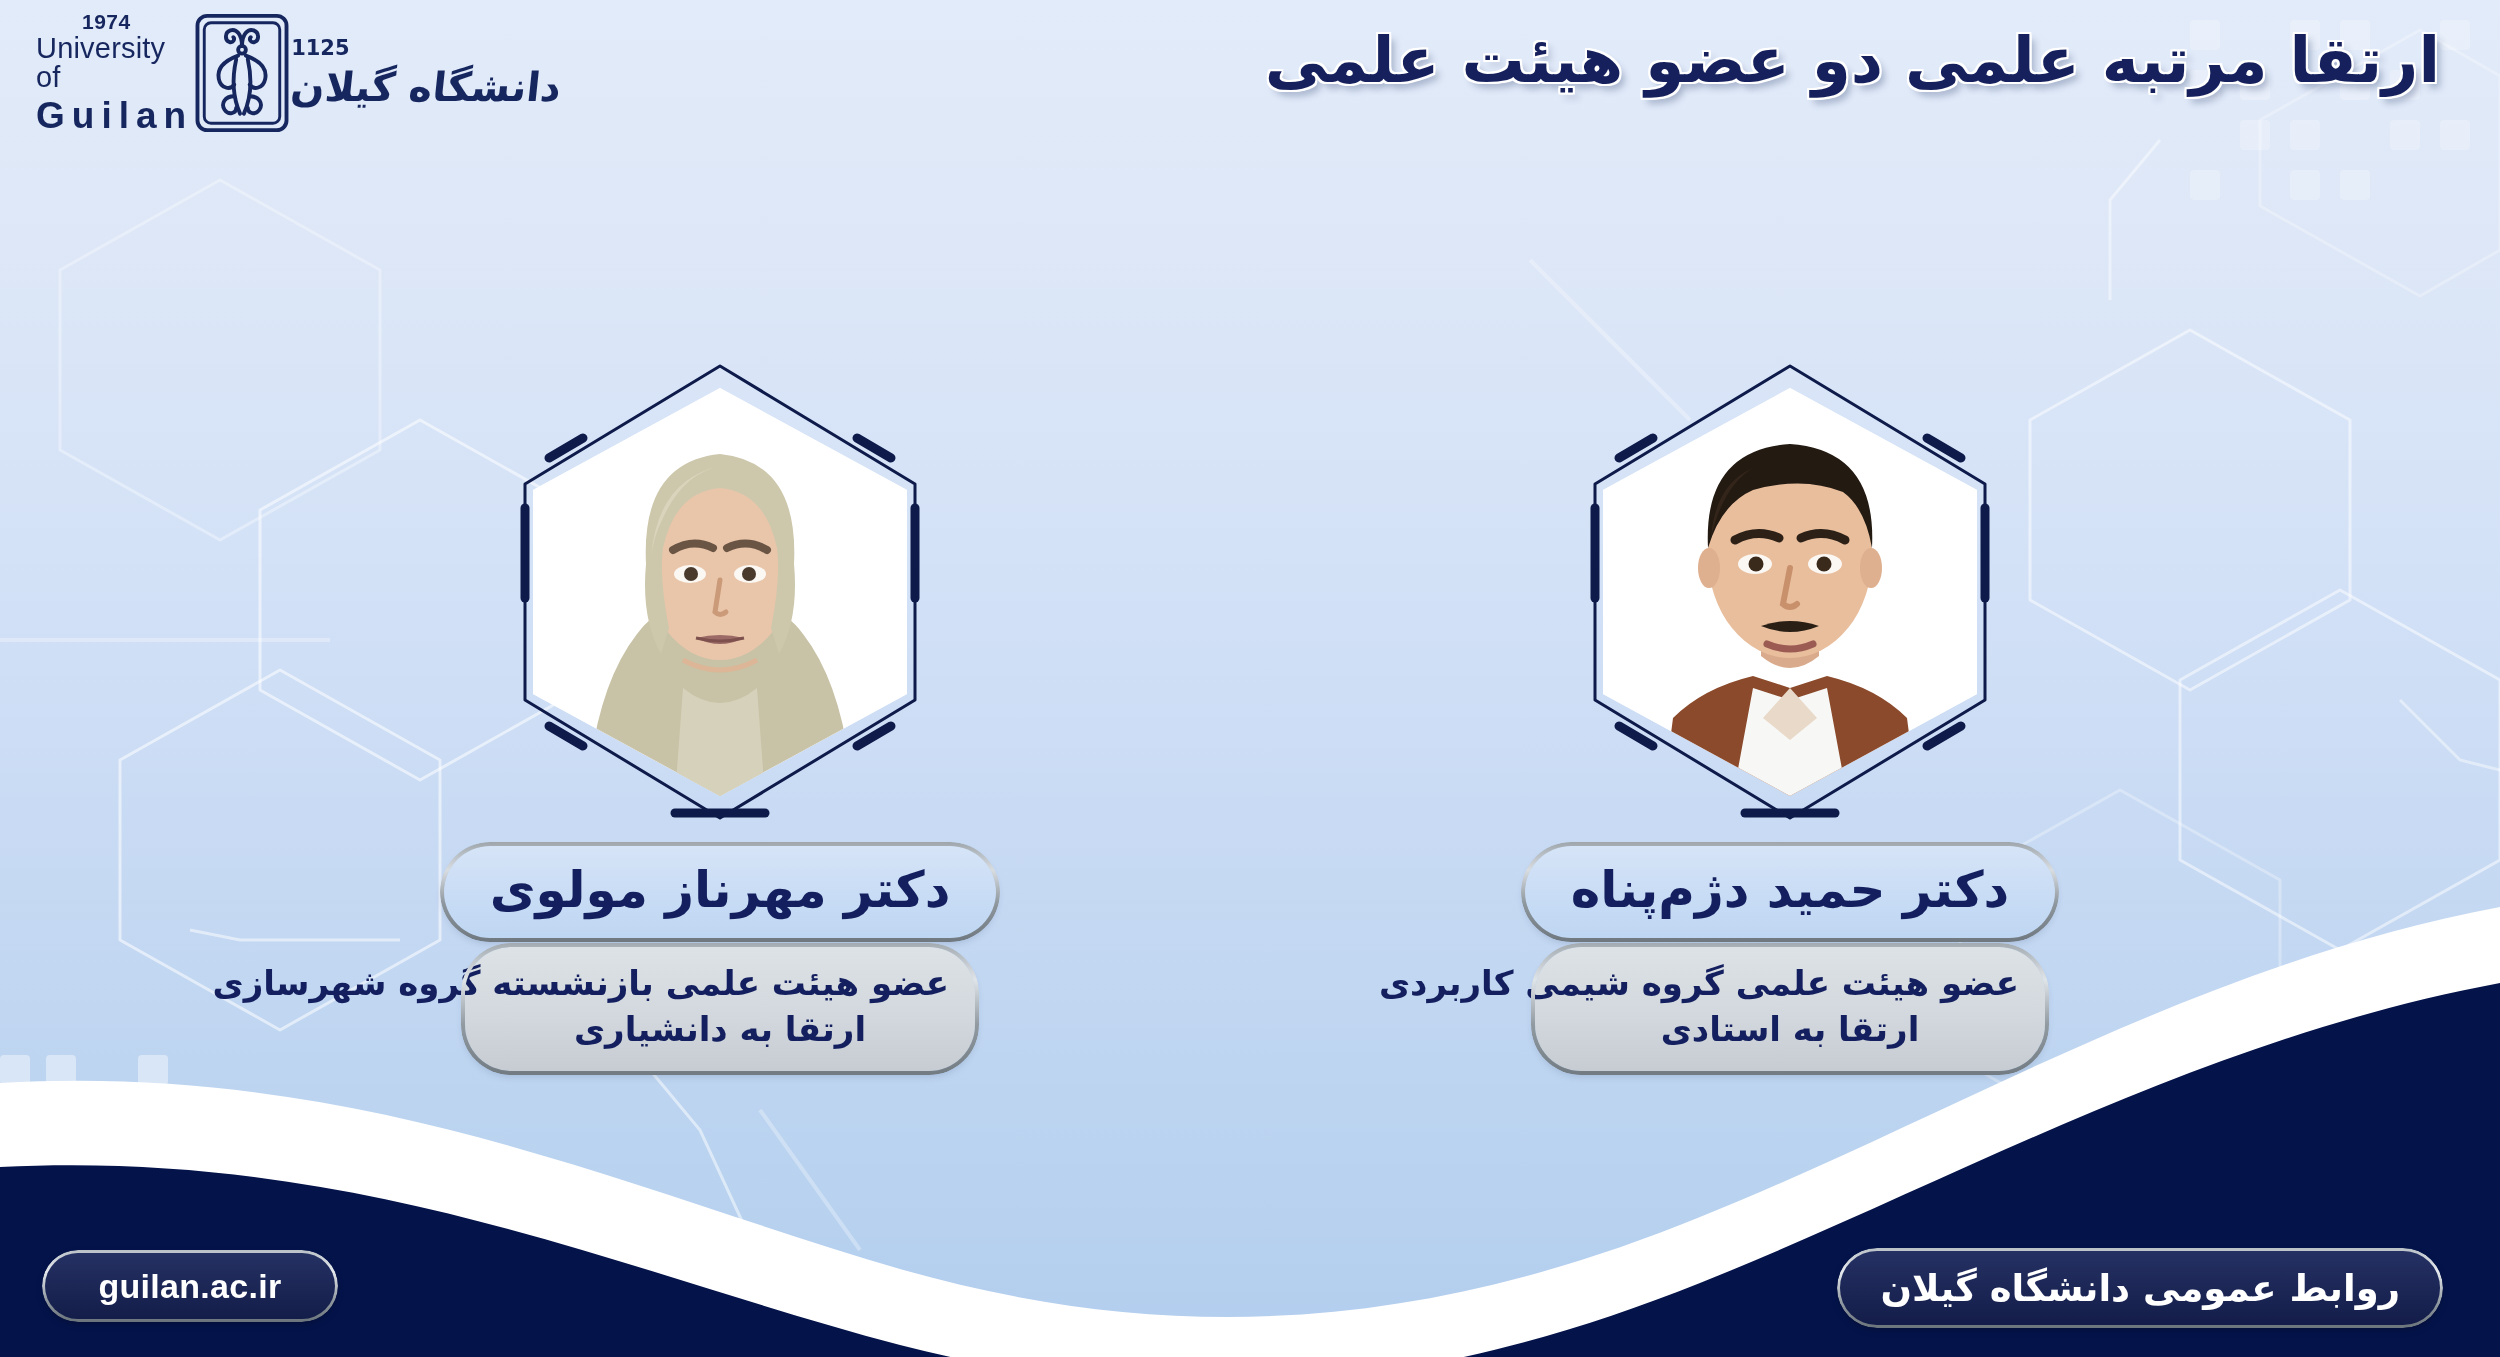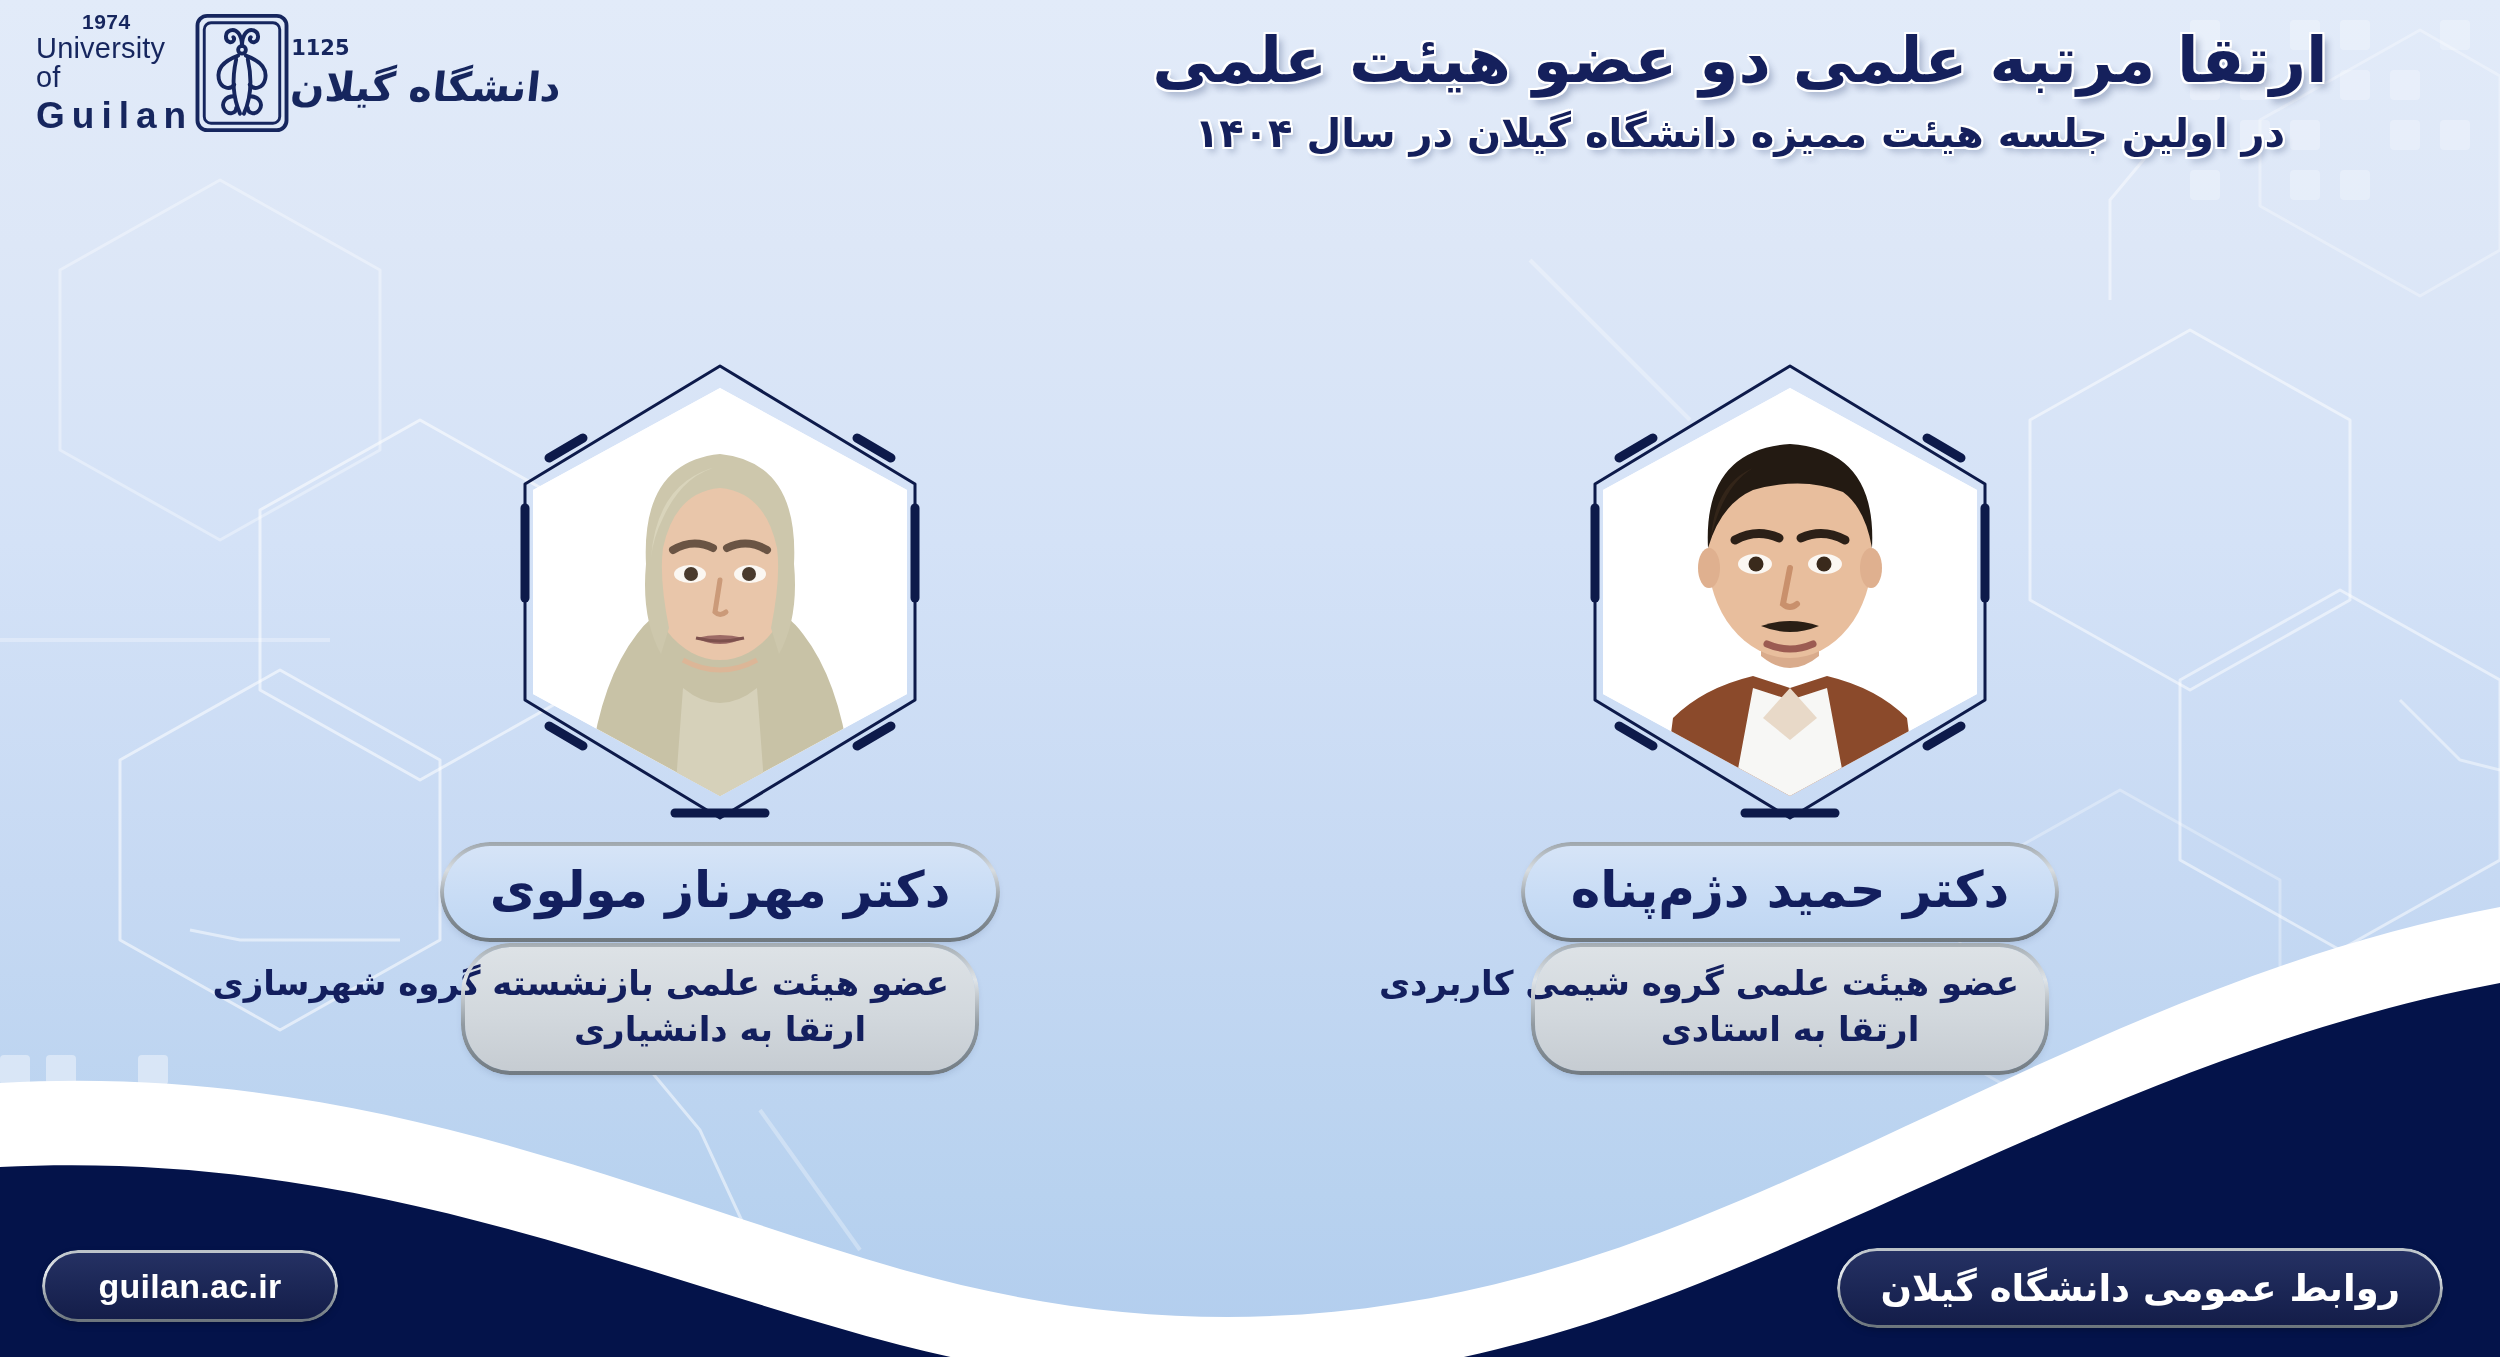--- a/index.html
+++ b/index.html
@@ -75,21 +75,21 @@
   .logo-fa{
     font-family:"DejaVu Sans", sans-serif;
     font-size:40px; font-weight:bold; color:#16265e;
     direction:rtl; white-space:nowrap;
     transform:skewX(-6deg);
   }
 
   
   .head-block{
     position:absolute; right:60px; top:22px;
-    width:1400px; text-align:center; direction:rtl;
+    width:1400px; direction:rtl;
   }
   .title{
     font-family:"DejaVu Sans", sans-serif;
     font-weight:bold; font-size:63px; line-height:1.25;
     color:#15205c;
     text-shadow:
        2px 0 0 #ffffff, -2px 0 0 #ffffff,
        0 2px 0 #ffffff, 0 -2px 0 #ffffff,
        2px 2px 0 #ffffff, -2px -2px 0 #ffffff,
        2px -2px 0 #ffffff, -2px 2px 0 #ffffff,
@@ -336,21 +336,20 @@
     </svg>
 
     <div class="logo-fa-wrap">
       <span class="logo-faryear">1125</span>
       <span class="logo-fa">دانشگاه گیلان</span>
     </div>
   </div>
 
   <div class="head-block">
     <div class="title">ارتقا مرتبه علمی دو عضو هیئت علمی</div>
-    <div class="subtitle">در اولین جلسه هیئت ممیزه دانشگاه گیلان در سال ۱۴۰۴</div>
   </div>
 
   <div class="people">
 
     <div class="person right">
       <div class="hex-wrap">
         <div class="hex-photo">
           <svg viewBox="0 0 374 408" preserveAspectRatio="xMidYMid slice">
             <rect width="374" height="408" fill="#ffffff"></rect>
 

